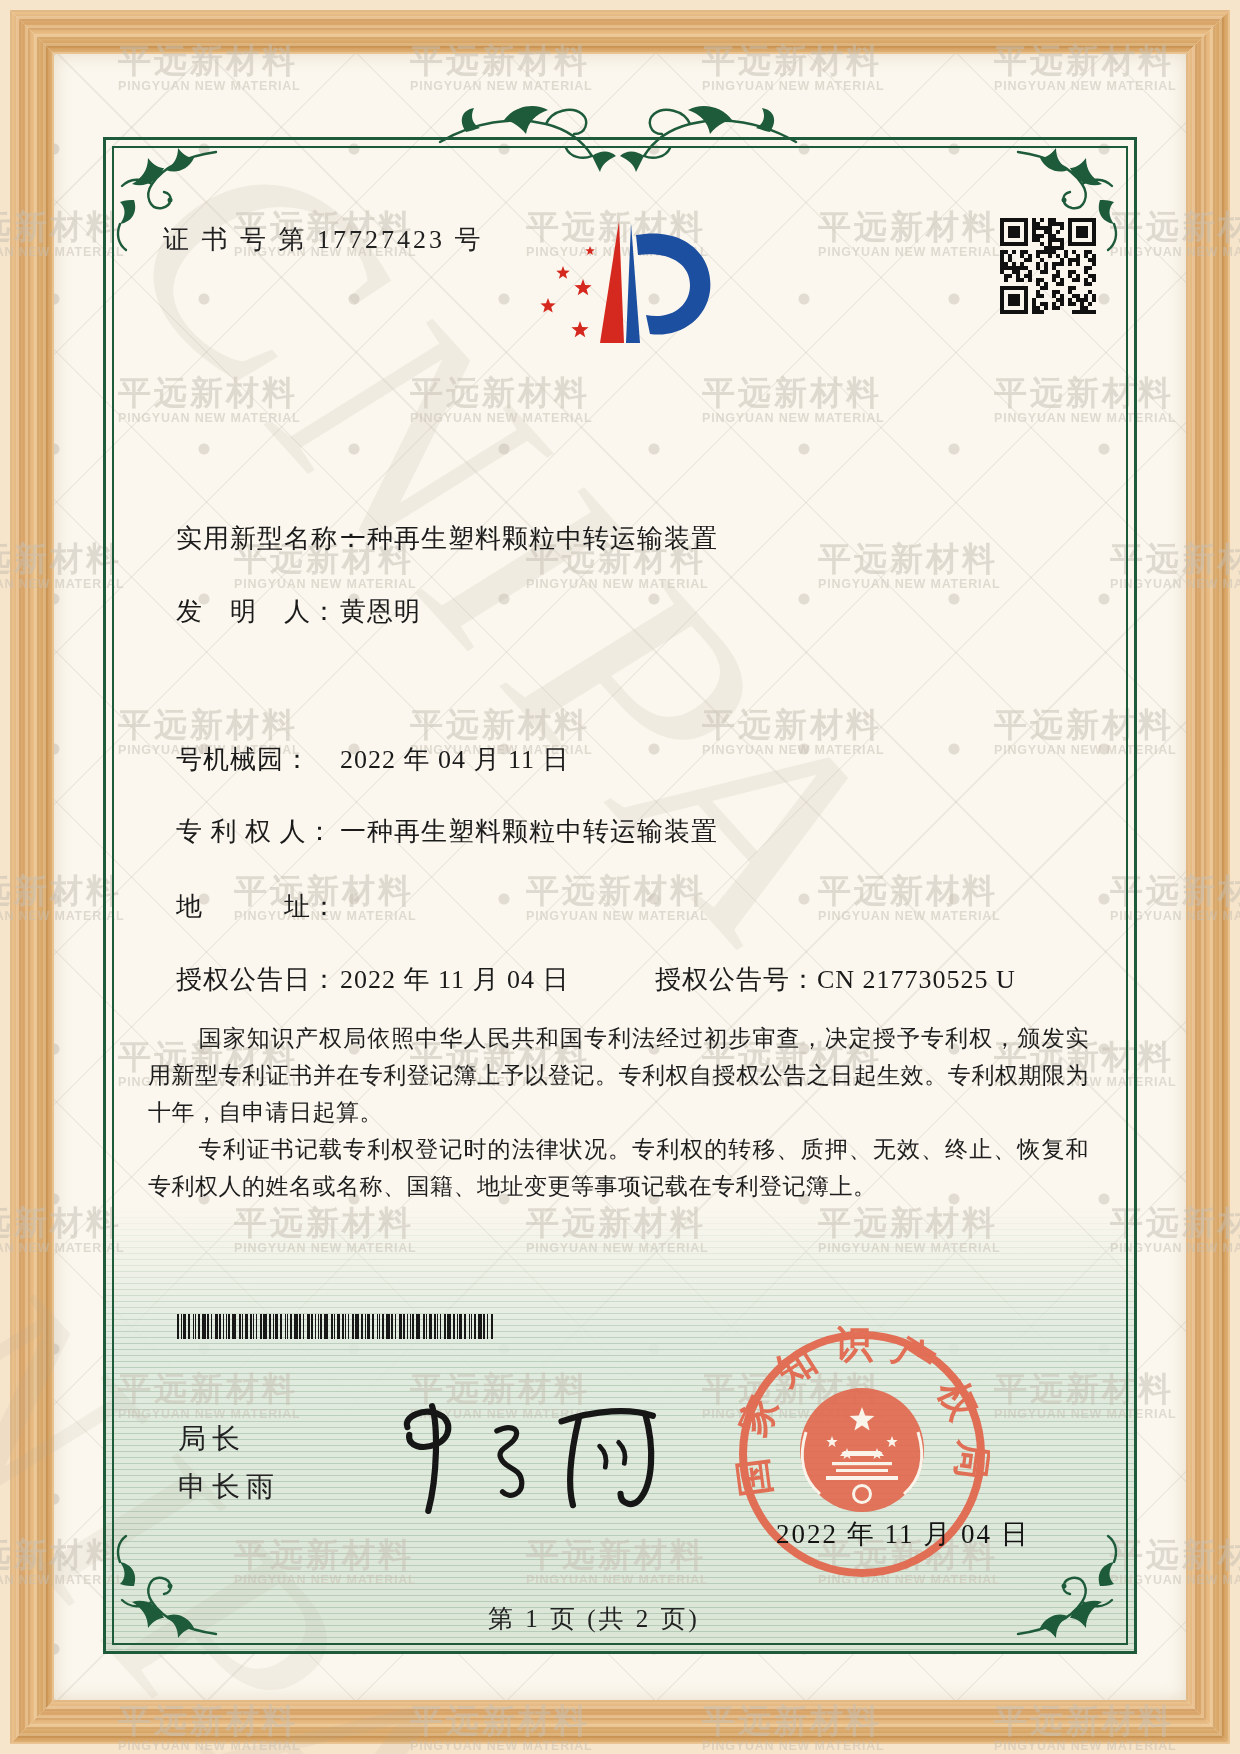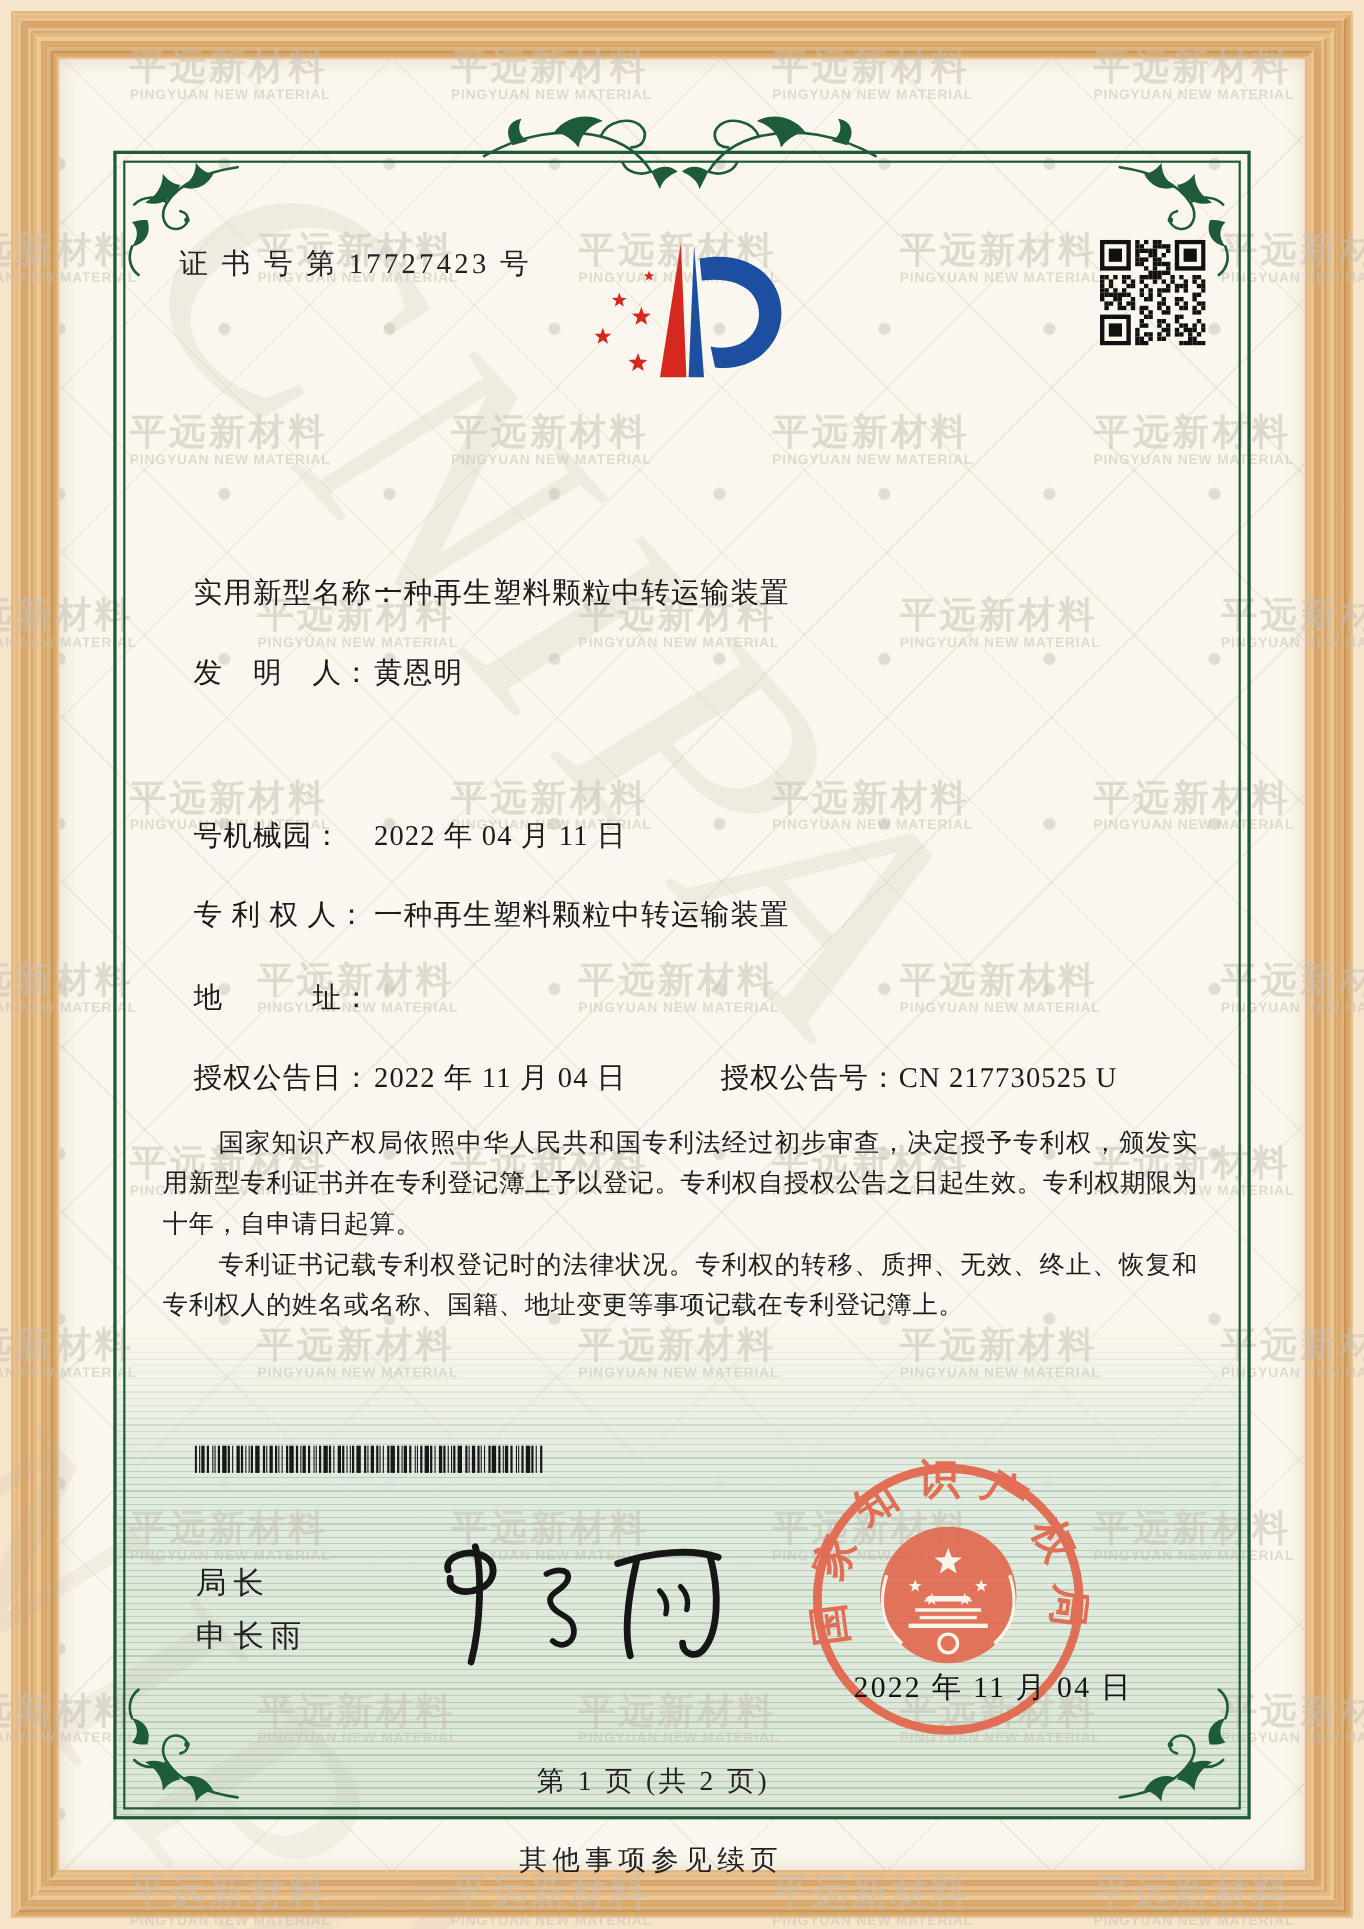--- a/index.html
+++ b/index.html
@@ -797,14 +797,13 @@
       <rect class="emblem-white" x="-26" y="19" width="52" height="3"></rect>
       <rect class="emblem-white" x="-36" y="26" width="72" height="4"></rect>
       <path class="emblem-white-s" stroke-width="3" d="M-56,-18 C-64,8 -60,28 -42,44"></path>
       <path class="emblem-white-s" stroke-width="3" d="M56,-18 C64,8 60,28 42,44"></path>
       <circle class="emblem-white-s" stroke-width="3" cy="44" r="8.5"></circle>
     </g>
   </svg>
   <div class="abs" id="seal-date">2022 年 11 月 04 日</div>
 
   <div class="abs" id="page-indicator">第 1 页 (共 2 页)</div>
-  <div class="abs" id="continuation-note">其他事项参见续页</div>
 </div>
 
 </body></html>

